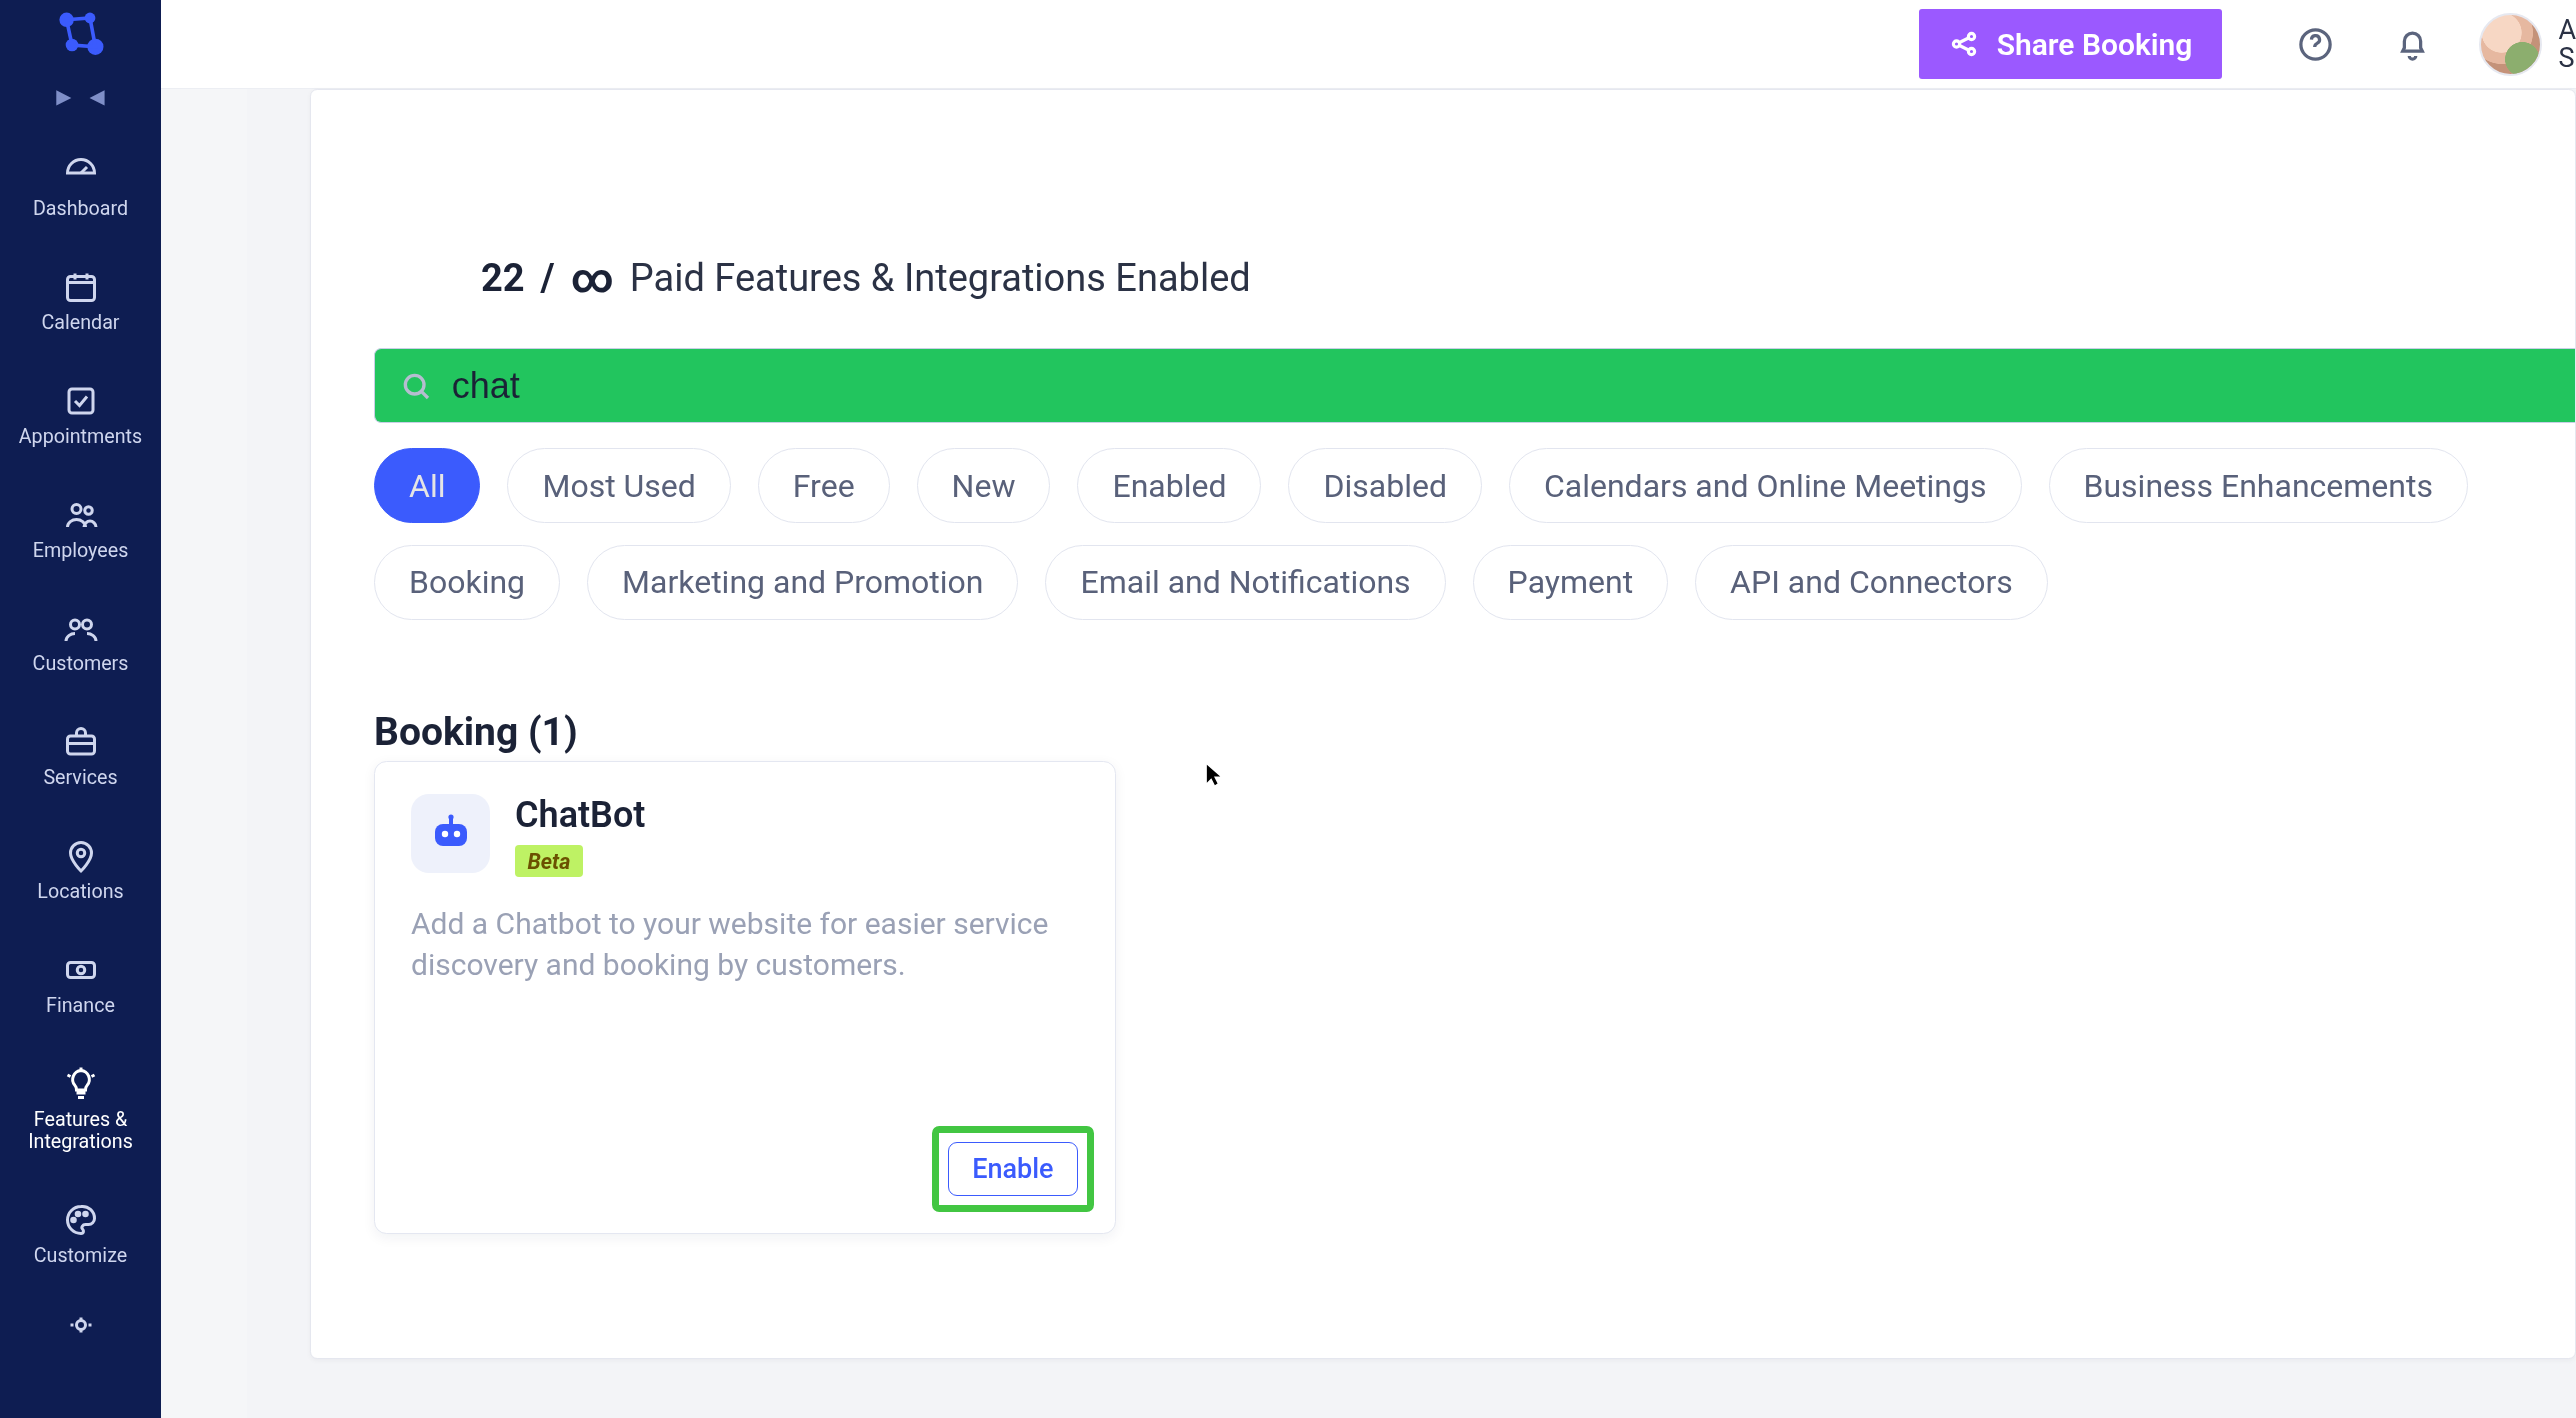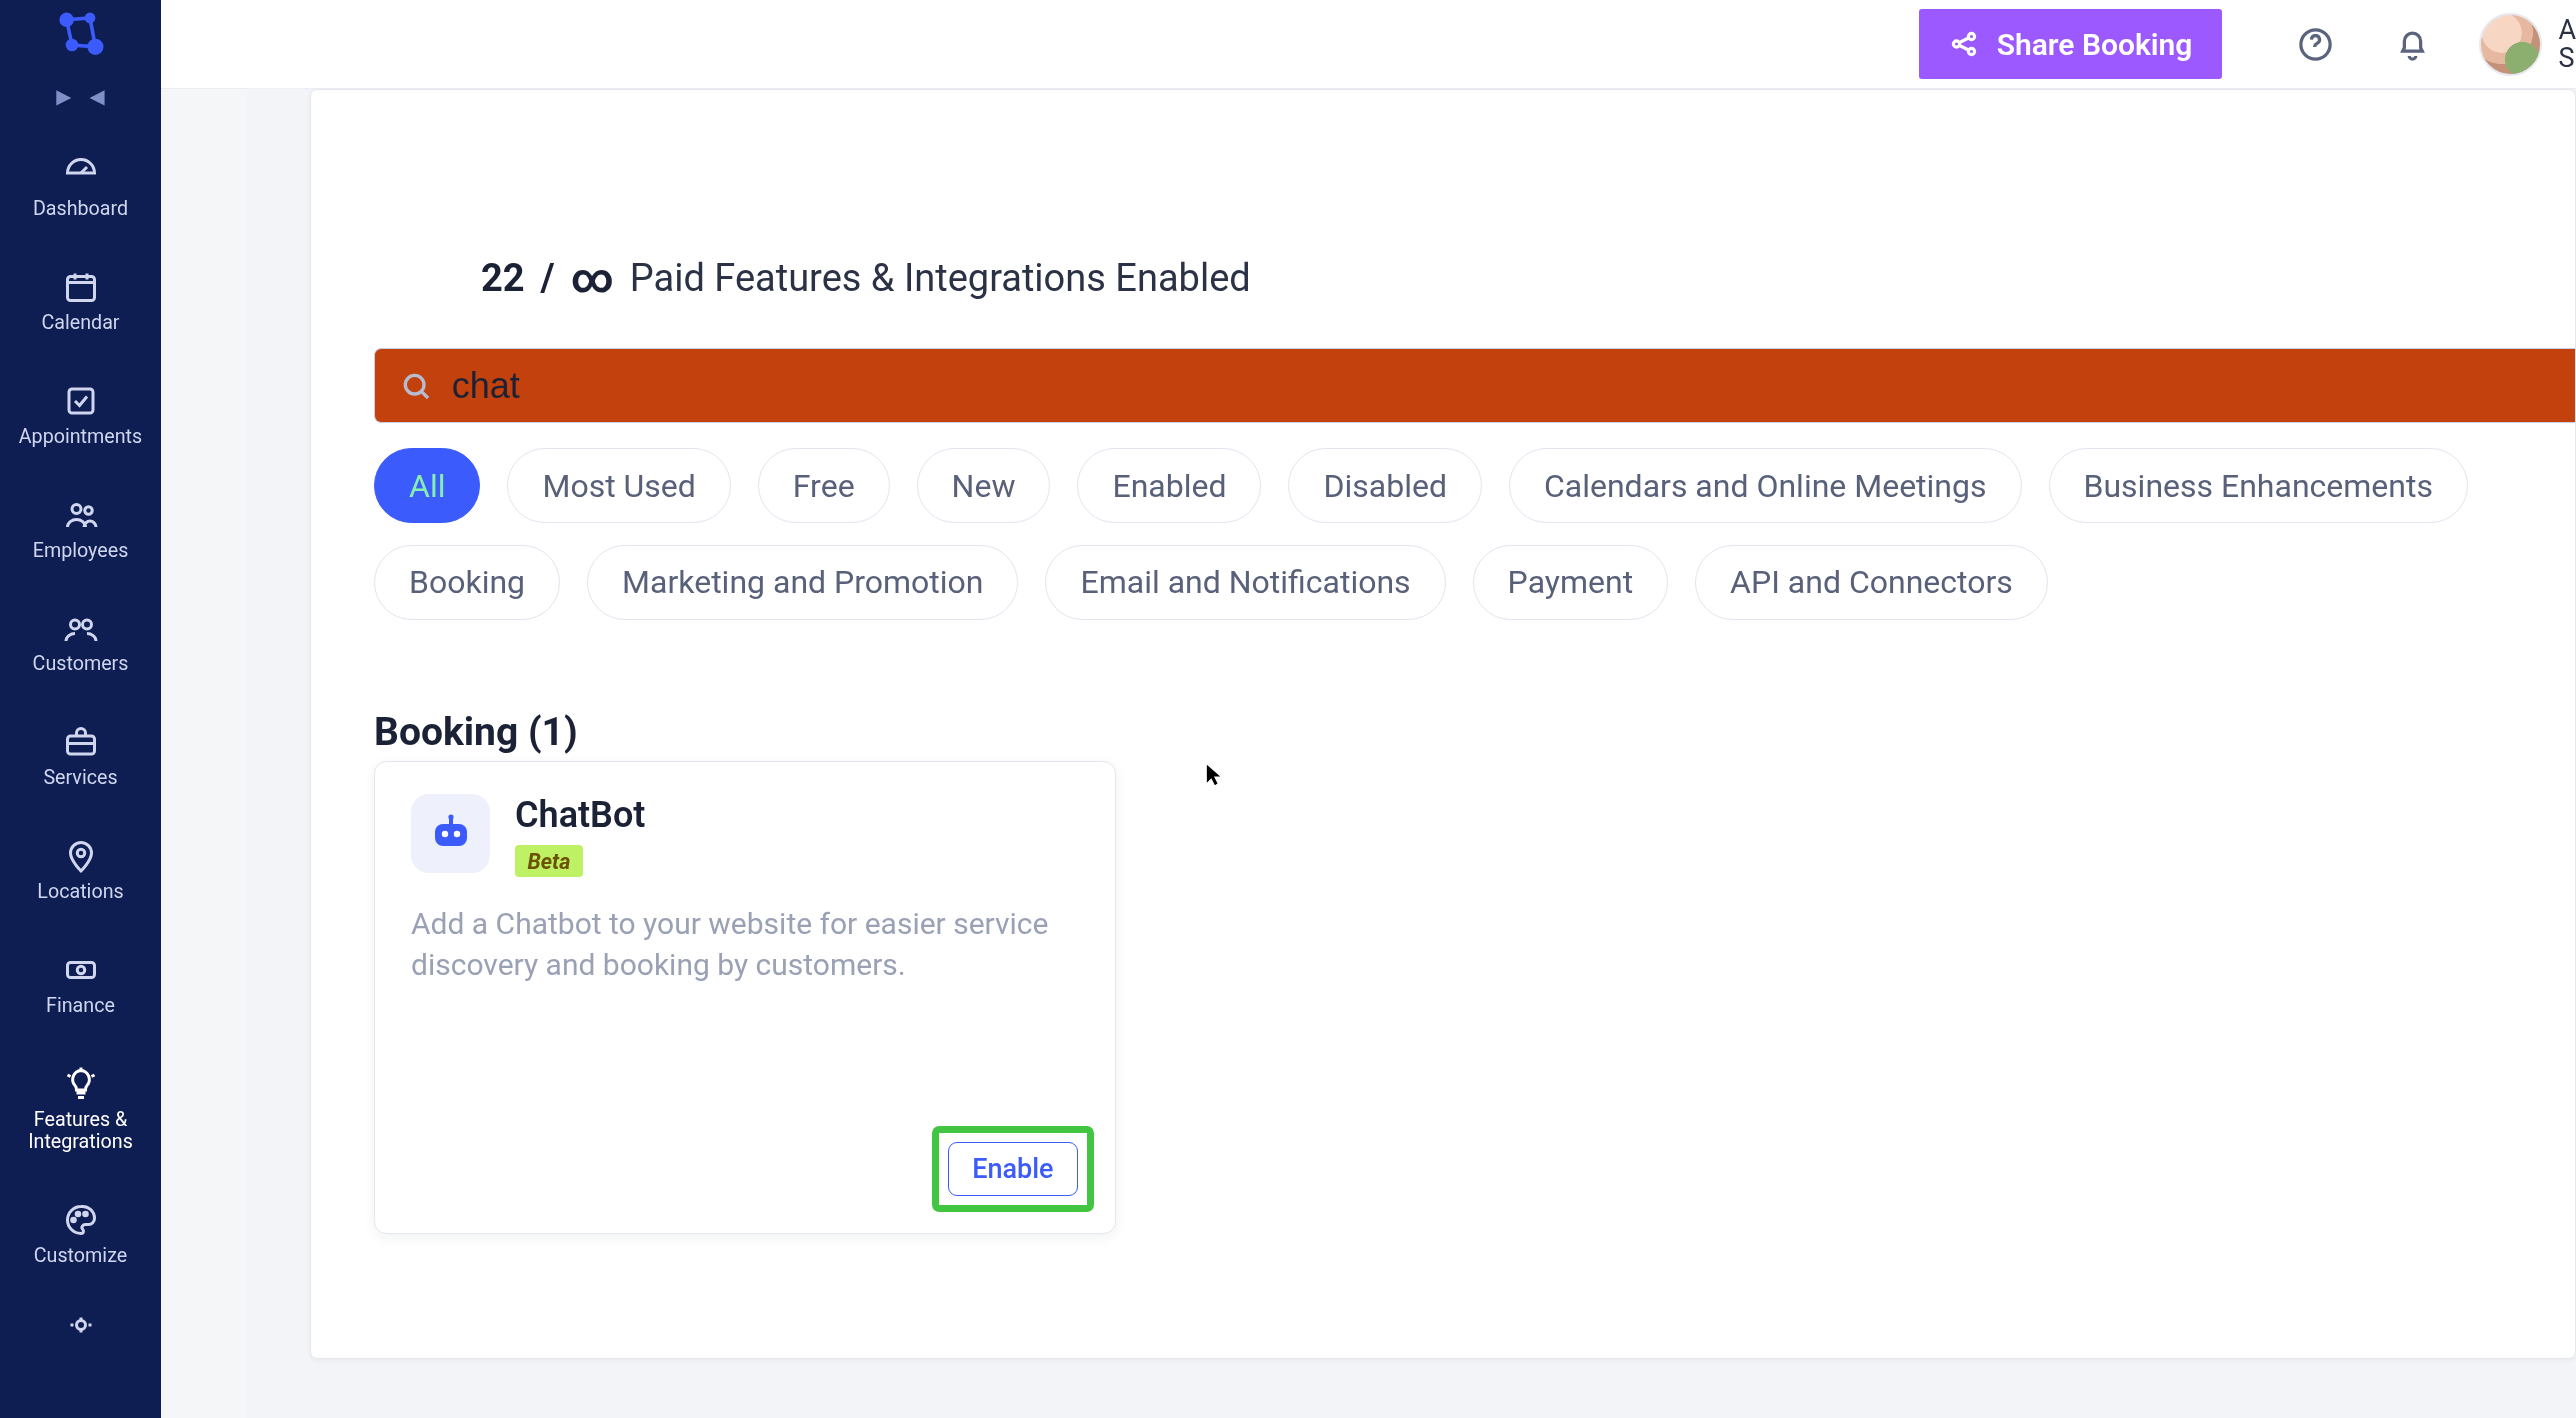--- a/index.html
+++ b/index.html
@@ -61,38 +61,38 @@
 
   .features-row {
     position:absolute; left:170px; top:152px; right:36px; height:72px;
     display:flex; align-items:center; font-size:38px; color:#2b3245;
   }
   .features-row .bold { font-weight:700; color:#1b2236; margin-right:16px; }
   .features-row .inf { font-weight:700; font-size:41px; }
 
   .search-box {
     position:absolute; left:63px; top:258px; right:0; height:75px;
-    background:#c2410c; border:1.8px solid #c9cfe6; border-right:none; border-radius:7.2px 0 0 7.2px;
+    background:#22c55e; border:1.8px solid #c9cfe6; border-right:none; border-radius:7.2px 0 0 7.2px;
     display:flex; align-items:center; padding:0 25px; gap:19.7px;
   }
   .search-box .sicon { color:#b6bdd0; }
   .search-box input {
     flex:1; border:none; outline:none; background:transparent;
     font-size:36px; color:#1b2236;
   }
 
   .chips {
     position:absolute; left:63px; top:358px; right:27px;
     display:flex; flex-wrap:wrap; gap:21.5px 27px; align-items:center;
   }
   .chip {
     height:75px; padding:0 34px; border-radius:39px; border:1.8px solid #e2e5ef;
     background:#fff; color:#59617a; font-size:32px; display:flex; align-items:center; cursor:pointer;
   }
-  .chip.active { background:#3b5bfd; border-color:#3b5bfd; color:#86efac; }
+  .chip.active { background:#3b5bfd; border-color:#3b5bfd; color:#e5e5e5; }
 
   .section-title {
     position:absolute; left:63px; top:599px; font-size:39px; font-weight:700; color:#1b2236;margin-top:20px;
   }
 
   .feature-card {
     position:absolute; left:63px; top:671px; width:742px; height:473px;
     background:#fff; border:1.8px solid #e4e7f1; border-radius:12.5px;
     box-shadow: 0 3.6px 12.5px rgba(20,30,60,.06);
     padding:32px 36px;

